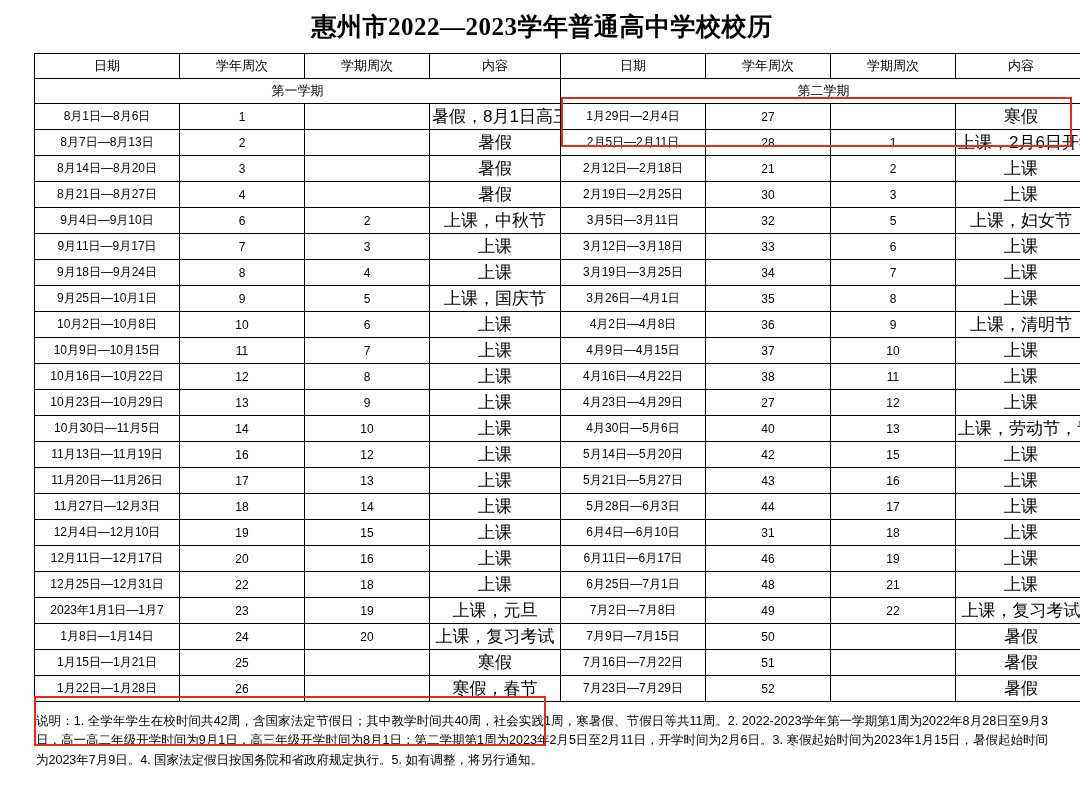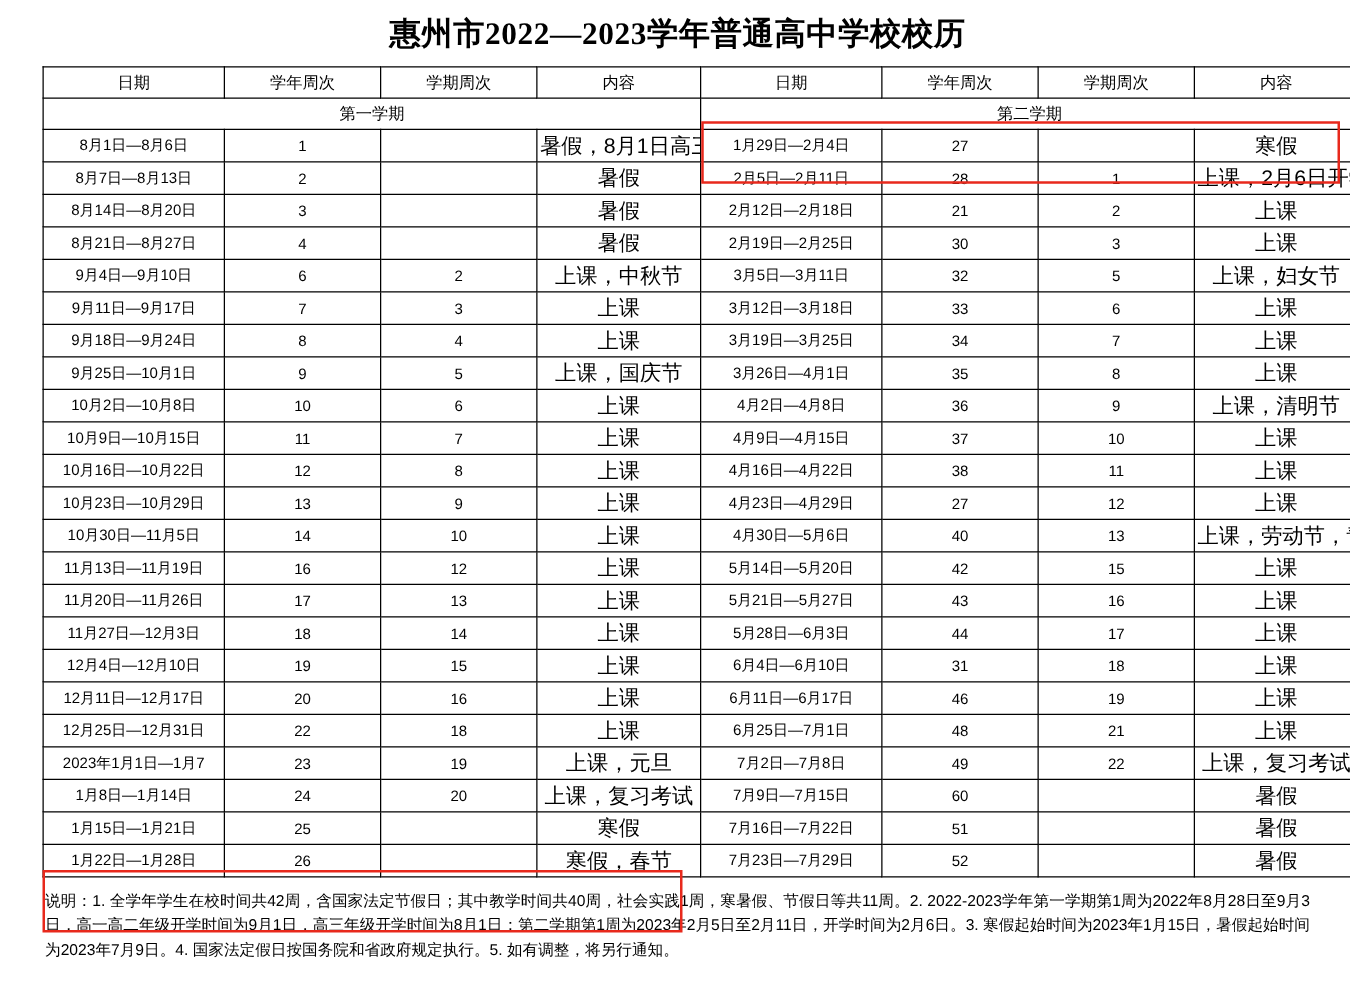--- a/index.html
+++ b/index.html
@@ -313,21 +313,21 @@
           <td>49</td>
           <td>22</td>
           <td class="content">上课，复习考试</td>
         </tr>
         <tr>
           <td>1月8日—1月14日</td>
           <td>24</td>
           <td>20</td>
           <td class="content">上课，复习考试</td>
           <td>7月9日—7月15日</td>
-          <td>60</td>
+          <td>50</td>
           <td></td>
           <td class="content">暑假</td>
         </tr>
         <tr>
           <td>1月15日—1月21日</td>
           <td>25</td>
           <td></td>
           <td class="content">寒假</td>
           <td>7月16日—7月22日</td>
           <td>51</td>

